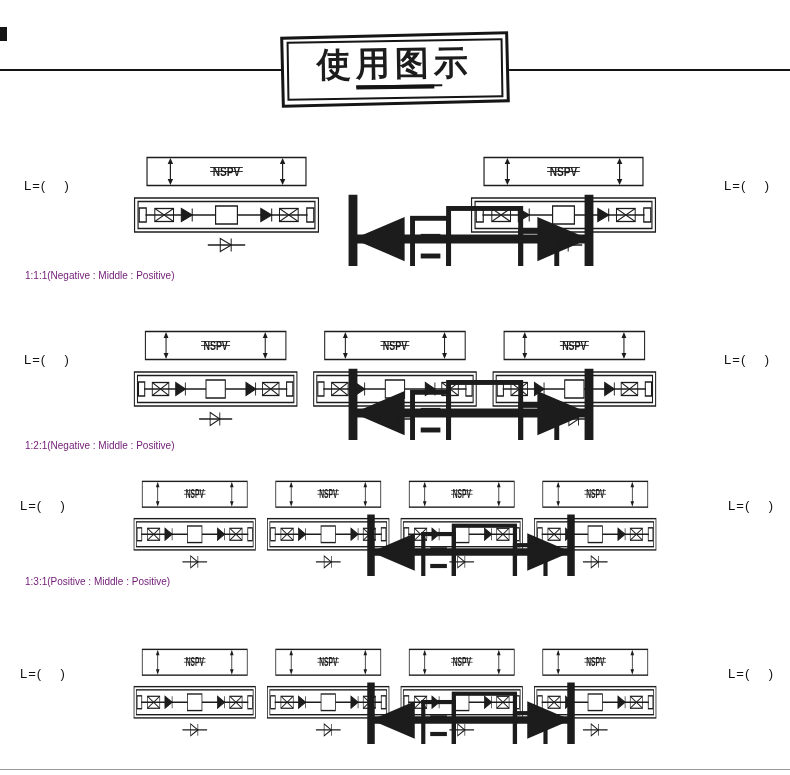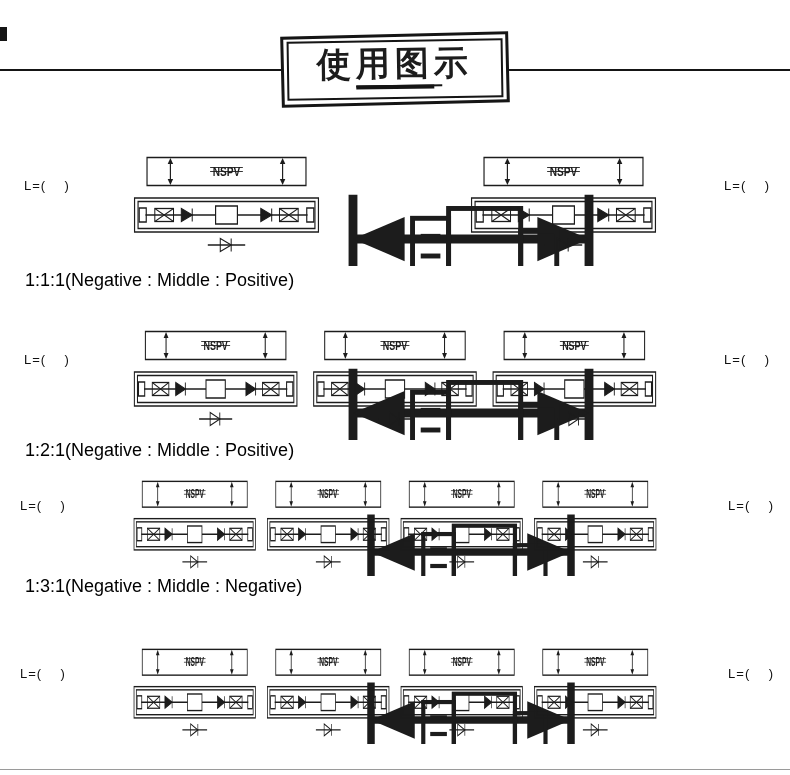--- a/index.html
+++ b/index.html
@@ -24,21 +24,21 @@
   }
   .title-underline{width:78px;height:4px;background:#151515;margin:2px auto 0;}
   .title-underline::after{content:"";display:block;width:86px;height:1.5px;background:#151515;margin:2px auto 0;}
   
   .row{position:relative;}
   .row svg{display:block;}
   #row-0{margin-top:36px;}
   #row-1{margin-top:34px;}
   #row-2{margin-top:18px;}
   #row-3{margin-top:50px;}
-  .caption{font-size:18px;margin-left:25px;height:18px;color:#000000;}
+  .caption{font-size:10px;margin-left:25px;height:18px;color:#701a75;}
   #cap-0{margin-top:4px;}
   #cap-1{margin-top:0;}
   #cap-2{margin-top:0;}
   #cap-3{margin-top:0;}
   .len-label{position:absolute;font-size:13px;letter-spacing:1px;white-space:pre;color:#111;}
   .row-a .len-left{left:24px;top:30px;}
   .row-a .len-right{right:20px;top:30px;}
   .row-b .len-left{left:20px;top:22px;}
   .row-b .len-right{right:16px;top:22px;}
   .bottom-rule{position:absolute;left:0;top:769px;width:100%;height:1px;background:#9a9a9a;}
@@ -170,21 +170,21 @@
     <use href="#conn-right-sym" x="657" y="40"></use>
     <use href="#dim-sym" x="678" y="26"></use>
   <use href="#module-unit-sym" x="133.0" y="4" width="123.5" height="92"></use>
       <use href="#module-unit-sym" x="266.5" y="4" width="123.5" height="92"></use>
       <use href="#module-unit-sym" x="400.0" y="4" width="123.5" height="92"></use>
       <use href="#module-unit-sym" x="533.5" y="4" width="123.5" height="92"></use>
     </svg>
   <span class="len-label len-left">L=(    )</span>
   <span class="len-label len-right">L=(    )</span>
 </div>
-<div class="caption" id="cap-2">1:3:1(Negative : Middle : Negative)</div>
+<div class="caption" id="cap-2">1:3:1(Positive : Middle : Positive)</div>
 
 <div class="row row-b" id="row-3">
   <svg viewBox="0 0 790 100" width="790" height="100">
     <use href="#dim-sym" x="76" y="26"></use>
     <use href="#conn-left-sym" x="88" y="40"></use>
     <use href="#conn-right-sym" x="657" y="40"></use>
     <use href="#dim-sym" x="678" y="26"></use>
   <use href="#module-unit-sym" x="133.0" y="4" width="123.5" height="92"></use>
       <use href="#module-unit-sym" x="266.5" y="4" width="123.5" height="92"></use>
       <use href="#module-unit-sym" x="400.0" y="4" width="123.5" height="92"></use>

